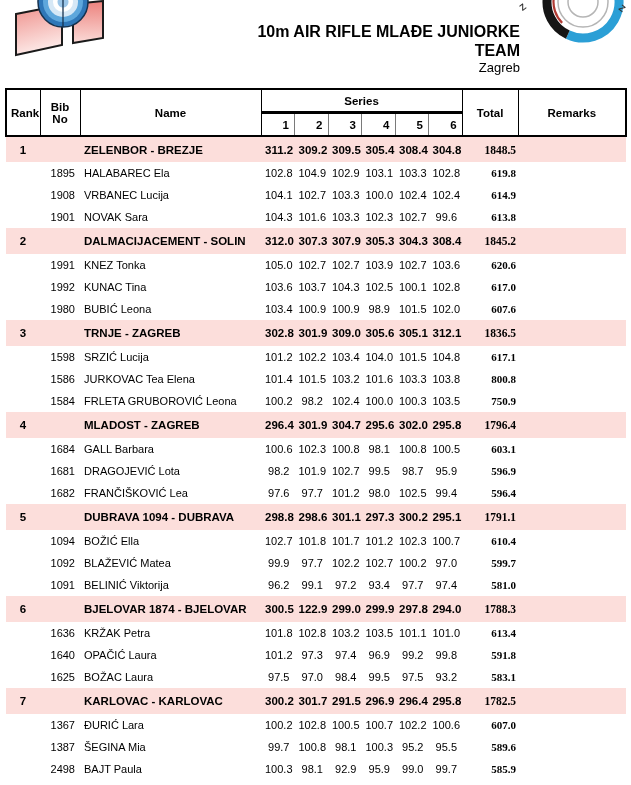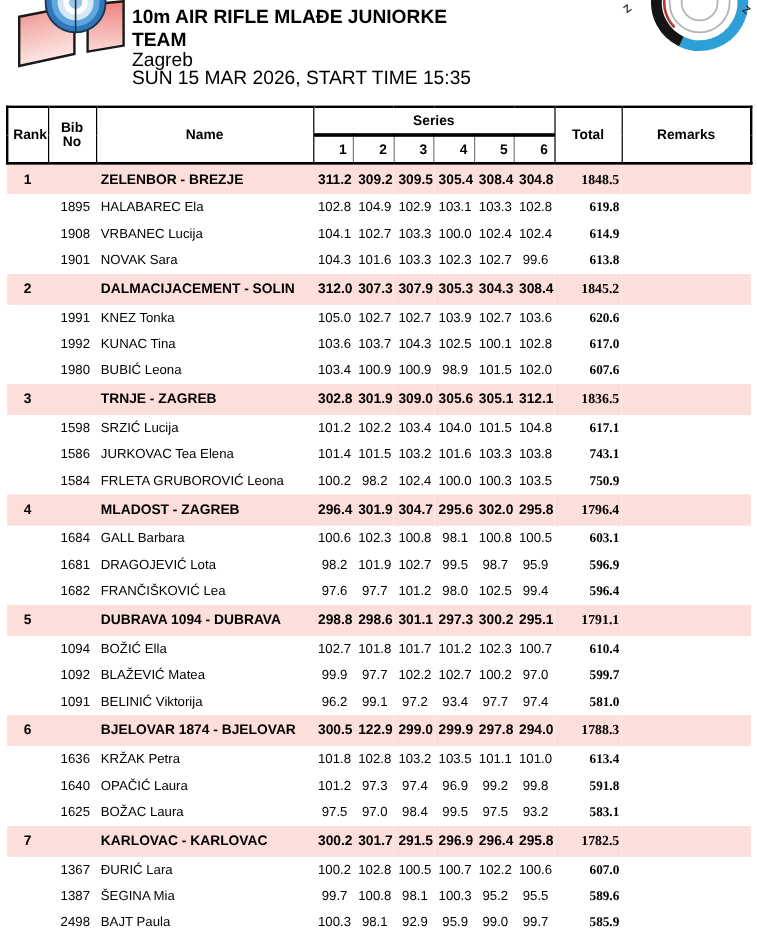--- a/index.html
+++ b/index.html
@@ -4,23 +4,23 @@
 <style>
   html,body{margin:0;padding:0;}
   body{
     width:631px;height:785px;background:#ffffff;position:relative;
     font-family:"Liberation Sans","DejaVu Sans",sans-serif;color:#000;
     -webkit-font-smoothing:antialiased;
   }
   .logo{position:absolute;top:0;overflow:hidden;}
   .logo-left{left:10px;width:100px;height:58px;}
   .logo-right{left:515px;width:116px;height:58px;}
-  .titles{position:absolute;left:110px;top:0;width:410px;text-align:left;padding-top:5px;}
+  .titles{position:absolute;left:110px;top:0;width:410px;text-align:right;padding-top:22px;}
   .title-line{font-size:16px;font-weight:bold;line-height:19px;}
-  .sub-line{font-size:16px;line-height:15px;}
+  .sub-line{font-size:13px;line-height:15px;}
 
   table.results{
     position:absolute;left:5px;top:88px;width:620px;
     border-collapse:collapse;table-layout:fixed;
   }
   thead th{
     font-size:11.5px;font-weight:bold;padding:0 4px;background:#fff;
     border:1.5px solid #000;vertical-align:middle;
   }
   thead tr:first-child th{border-top:2px solid #000;}
@@ -86,21 +86,20 @@
     <circle cx="68" cy="2" r="15" fill="#ffffff" stroke="#b5b5b5" stroke-width="1.5"></circle>
     <text x="5" y="10" font-size="9" font-weight="bold" fill="#333" transform="rotate(-38 8 7)">Z</text>
     <text x="104" y="12" font-size="9" font-weight="bold" fill="#333" transform="rotate(38 108 9)">Z</text>
   </svg>
 </div>
 
 <div class="titles">
   <div class="title-line">10m AIR RIFLE MLAĐE JUNIORKE</div>
   <div class="title-line">TEAM</div>
   <div class="sub-line">Zagreb</div>
-  <div class="sub-line">SUN 15 MAR 2026, START TIME 15:35</div>
 </div>
 
 <table class="results">
   <colgroup>
     <col style="width:34px">
       <col style="width:40px">
       <col style="width:181px">
     <col style="width:33.5px">
       <col style="width:33.5px">
       <col style="width:33.5px">
@@ -262,21 +261,21 @@
       <tr class="member-row">
         <td class="c-rank"></td>
         <td class="c-bib">1586</td>
         <td class="c-name">JURKOVAC Tea Elena</td>
         <td class="c-series">101.4</td>
         <td class="c-series">101.5</td>
         <td class="c-series">103.2</td>
         <td class="c-series">101.6</td>
         <td class="c-series">103.3</td>
         <td class="c-series">103.8</td>
-        <td class="c-total">743.1</td>
+        <td class="c-total">800.8</td>
         <td class="c-remarks"></td>
       </tr>
       <tr class="member-row">
         <td class="c-rank"></td>
         <td class="c-bib">1584</td>
         <td class="c-name">FRLETA GRUBOROVIĆ Leona</td>
         <td class="c-series">100.2</td>
         <td class="c-series">98.2</td>
         <td class="c-series">102.4</td>
         <td class="c-series">100.0</td>

